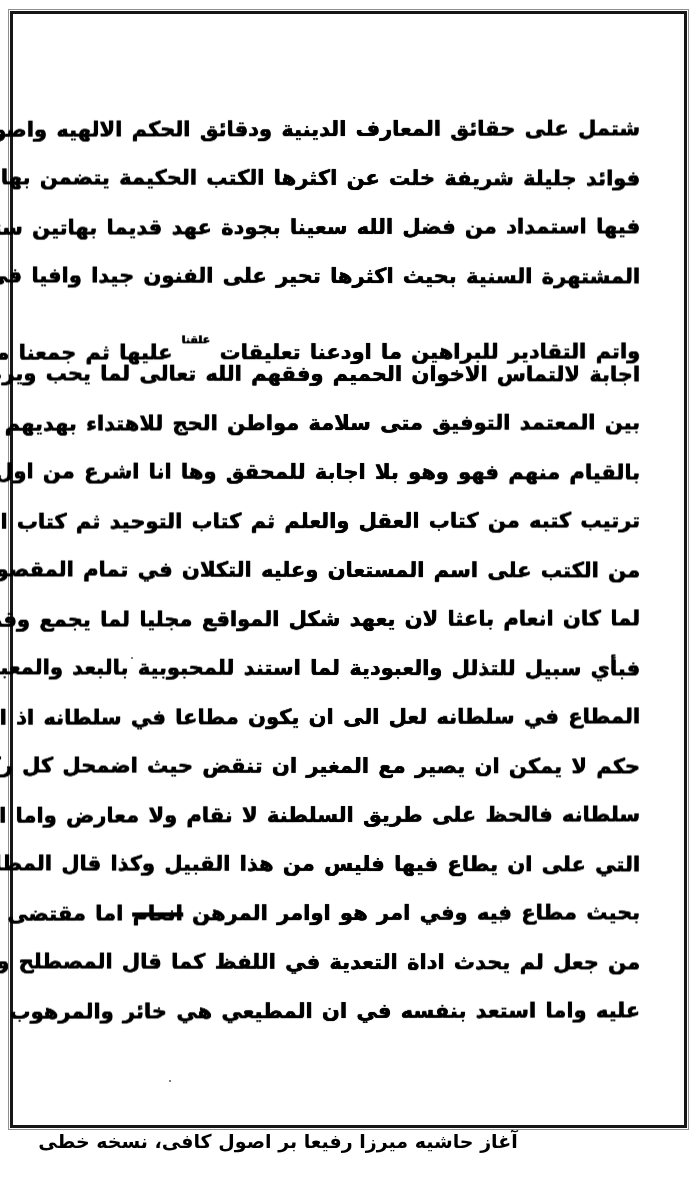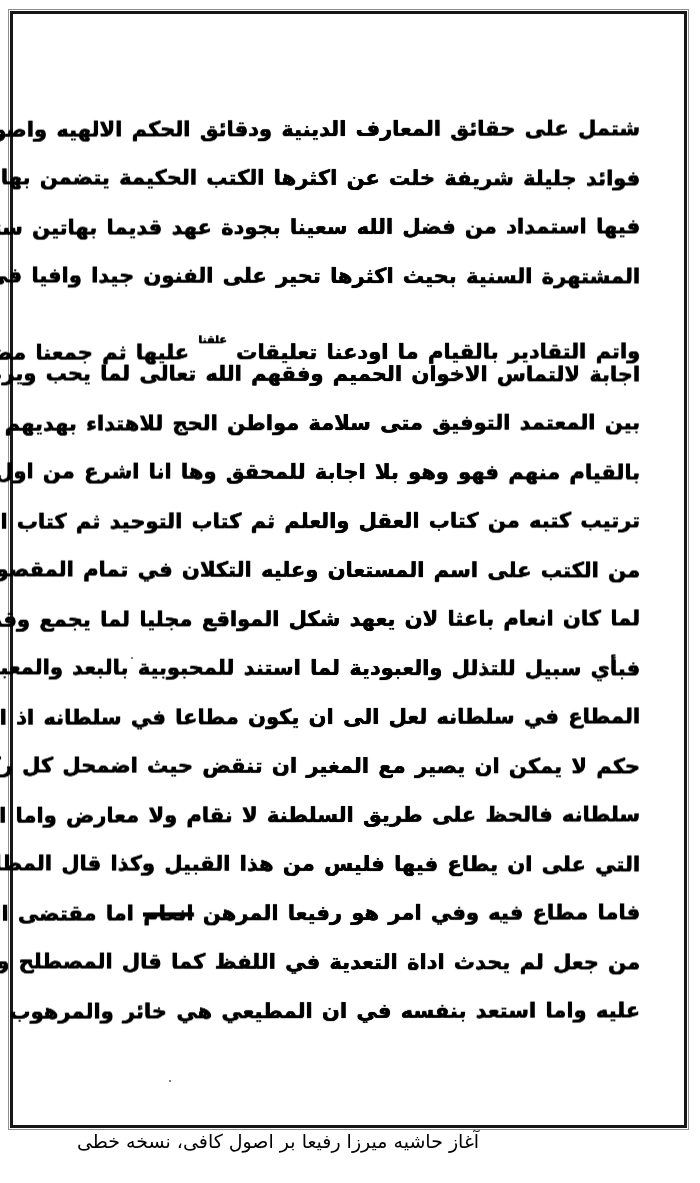--- a/index.html
+++ b/index.html
@@ -62,21 +62,21 @@
     text-decoration-color: #000;
   }
   .caption {
     position: absolute;
     left: 0; top: 1130px;
     width: 556px;
     text-align: center;
     direction: rtl;
     font-family: "DejaVu Sans", sans-serif;
     font-size: 19px;
-    font-weight: normal;
+    font-weight: bold;
     color: #000000;
     letter-spacing: 0;
   }
   .speck {
     position: absolute;
     background: #555;
     border-radius: 50%;
   }
   .speck.s1 { left: 118px; top: 643px; width: 2px; height: 2px; }
   .speck.s2 { left: 487px; top: 906px; width: 2px; height: 3px; }
@@ -85,33 +85,33 @@
 </head>
 <body>
 
 <div class="page">
   <div class="frame">
     <div class="manuscript">
         <div class="ms-line"><span class="seg normal">شتمل على حقائق المعارف الدينية ودقائق الحكم الالهيه واصولها يعين فهام</span></div>
         <div class="ms-line"><span class="seg normal">فوائد جليلة شريفة خلت عن اكثرها الكتب الحكيمة يتضمن بها استوفيناها وشروحها انظار</span></div>
         <div class="ms-line"><span class="seg normal">فيها استمداد من فضل الله سعينا بجودة عهد قديما بهاتين ستفيد اس فوائدها</span></div>
         <div class="ms-line"><span class="seg normal">المشتهرة السنية بحيث اكثرها تحير على الفنون جيدا وافيا في الجائها باوضح البيان</span></div>
-        <div class="ms-line"><span class="seg normal">واتم التقادير بالقيام ما اودعنا تعليقات </span><span class="seg sup">علقنا</span><span class="seg normal"> عليها ثم جمعنا مضيفا اليها فوائد اخرى</span></div>
+        <div class="ms-line"><span class="seg normal">واتم التقادير للبراهين ما اودعنا تعليقات </span><span class="seg sup">علقنا</span><span class="seg normal"> عليها ثم جمعنا مضيفا اليها فوائد اخرى</span></div>
         <div class="ms-line"><span class="seg normal">اجابة لالتماس الاخوان الحميم وفقهم الله تعالى لما يحب ويرضاه متوكلا على</span></div>
         <div class="ms-line"><span class="seg normal">بين المعتمد التوفيق متى سلامة مواطن الحج للاهتداء بهديهم يليق مستفيضا</span></div>
         <div class="ms-line"><span class="seg normal">بالقيام منهم فهو وهو بلا اجابة للمحقق وها انا اشرع من اول كتاب الكافي مرا</span></div>
         <div class="ms-line"><span class="seg normal">ترتيب كتبه من كتاب العقل والعلم ثم كتاب التوحيد ثم كتاب الحجة ثم ما يتلو</span></div>
         <div class="ms-line"><span class="seg normal">من الكتب على اسم المستعان وعليه التكلان في تمام المقصود لتتميم المعبود القدرة</span></div>
         <div class="ms-line"><span class="seg normal">لما كان انعام باعثا لان يعهد شكل المواقع مجليا لما يجمع وقدرته على ما</span></div>
         <div class="ms-line"><span class="seg normal">فبأي سبيل للتذلل والعبودية لما استند للمحبوبية بالبعد والمعبودية بالقدم</span></div>
         <div class="ms-line"><span class="seg normal">المطاع في سلطانه لعل الى ان يكون مطاعا في سلطانه اذ المبرم من يتصادف</span></div>
         <div class="ms-line"><span class="seg normal">حكم لا يمكن ان يصير مع المغير ان تنقض حيث اضمحل كل ركن وسلطنة فيجب</span></div>
         <div class="ms-line"><span class="seg normal">سلطانه فالحظ على طريق السلطنة لا نقام ولا معارض واما الاوامر والنواهي</span></div>
         <div class="ms-line"><span class="seg normal">التي على ان يطاع فيها فليس من هذا القبيل وكذا قال المطاع في سلطانه لان المطاع</span></div>
-        <div class="ms-line"><span class="seg normal">فاما مطاع فيه وفي امر هو رفیعا المرهن </span><span class="seg strike">انعام</span><span class="seg normal"> اما مقتضى الرهن والمحو هرب</span></div>
+        <div class="ms-line"><span class="seg normal">بحيث مطاع فيه وفي امر هو اوامر المرهن </span><span class="seg strike">انعام</span><span class="seg normal"> اما مقتضى الرهن والمحو هرب</span></div>
         <div class="ms-line"><span class="seg normal">من جعل لم يحدث اداة التعدية في اللفظ كما قال المصطلح وبرأي المصطلح</span></div>
         <div class="ms-line"><span class="seg normal">عليه واما استعد بنفسه في ان المطيعي هي خائر والمرهوب منه لبيك</span></div>
       </div>
     <div class="speck s1"></div>
     <div class="speck s2"></div>
     <div class="speck s3"></div>
   </div>
   <div class="caption">آغاز حاشیه میرزا رفیعا بر اصول کافی، نسخه خطی</div>
 </div>
 

